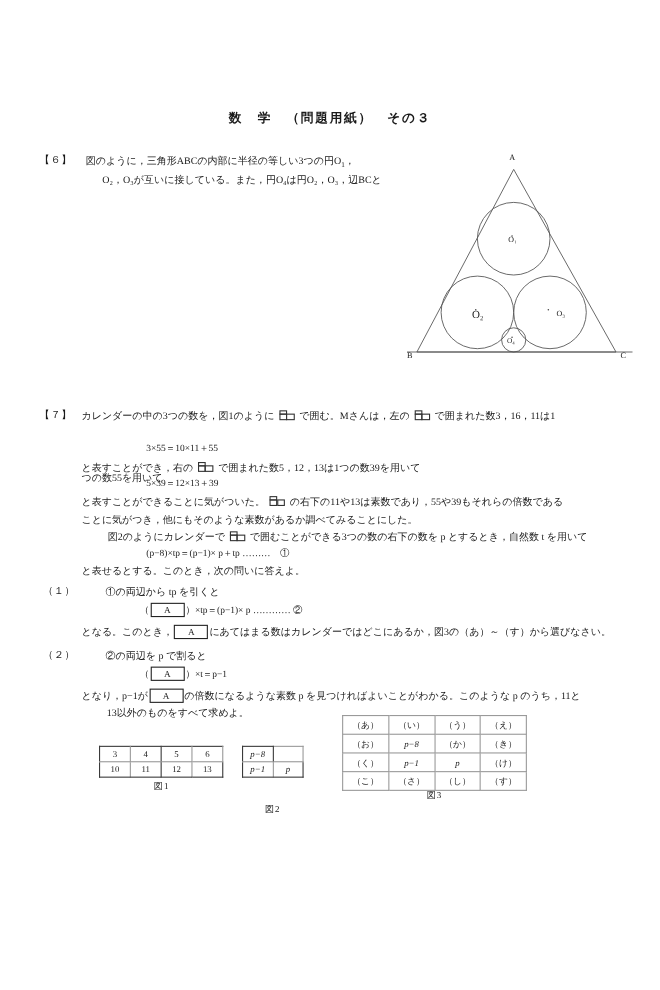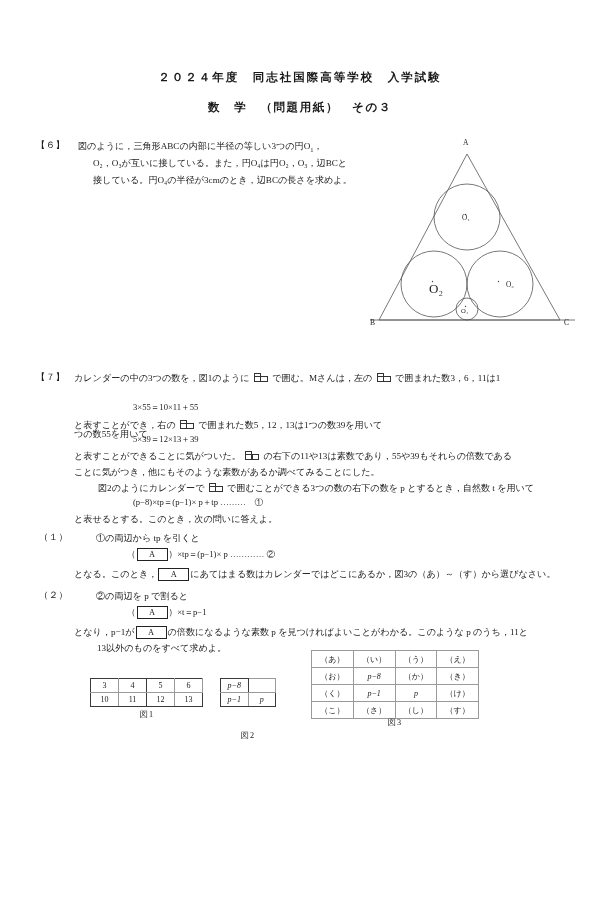--- a/index.html
+++ b/index.html
@@ -71,30 +71,28 @@
   .bl{border-left:1.6px solid #3a3a3a !important;}
   .br{border-right:1.6px solid #3a3a3a !important;}
   .empty{border-color:#9a9a9a;}
   em.v{font-style:italic;}
 </style>
 </head>
 <body>
 
 <div class="page">
 
-  <div class="hdr1">２０２４年度　同志社国際高等学校　入学試験</div>
   <div class="hdr2">数　学　（問題用紙）　その３</div>
 
   <div class="qlabel" style="left:36px;top:139px;">【６】</div>
 
   <div class="tx" style="left:78px;top:139px;">
     <span>図のように，三角形ABCの内部に半径の等しい3つの円O</span><sub style="font-size:6.5px;">1</sub><span>，</span>
   </div>
   <div class="tx" style="left:93px;top:156px;">O₂，O₃が互いに接している。また，円O₄は円O₂，O₃，辺BCと</div>
-  <div class="tx" style="left:93px;top:173px;">接している。円O₄の半径が3cmのとき，辺BCの長さを求めよ。</div>
 
   <div class="figtri">
     <svg width="210" height="205" viewBox="0 0 210 205">
 
       <line x1="0" y1="188" x2="205" y2="188" stroke="#555" stroke-width="0.8"></line>
 
       <polyline points="97,22 9,188 190,188 97,22" fill="none" stroke="#555" stroke-width="0.8"></polyline>
 
       <circle cx="97" cy="85" r="33" fill="none" stroke="#555" stroke-width="0.8"></circle>
 
@@ -109,33 +107,33 @@
       <circle cx="128.5" cy="149.5" r="0.7" fill="#444"></circle>
       <circle cx="95.5" cy="174.5" r="0.7" fill="#444"></circle>
     </svg>
 
     
     <div style="position:absolute;left:93px;top:6px;font-size:7.5px;">A</div>
     <div style="position:absolute;left:0px;top:186px;font-size:7.5px;">B</div>
     <div style="position:absolute;left:194px;top:186px;font-size:7.5px;">C</div>
 
     <div style="position:absolute;left:92px;top:82px;font-size:7.2px;">O₁</div>
-    <div style="position:absolute;left:59px;top:149px;font-size:13px;">O₂</div>
+    <div style="position:absolute;left:59px;top:149px;font-size:10px;">O₂</div>
     <div style="position:absolute;left:125px;top:149px;font-size:7.2px;margin-left:11px;">O₃</div>
     <div style="position:absolute;left:91px;top:175px;font-size:6.6px;">O₄</div>
   </div>
 
   <div class="qlabel" style="left:36px;top:371px;">【７】</div>
 
   <div class="tx" style="left:74px;top:371px;">
     <span>カレンダーの中の3つの数を，図1のように</span>
     <span class="lshape"><span class="cellA"></span><span class="cellB"></span><span class="cellC"></span></span>
     <span>で囲む。Mさんは，左の</span>
     <span class="lshape"><span class="cellA"></span><span class="cellB"></span><span class="cellC"></span></span>
-    <span>で囲まれた数3，6，11は1</span>
+    <span>で囲まれた数3，16，11は1</span>
   </div>
 
   <div class="tx" style="left:74px;top:387px;margin-top:40px;">つの数55を用いて</div>
   <div class="math" style="left:133px;top:402px;">3×55＝10×11＋55</div>
 
   <div class="tx" style="left:74px;top:418px;">
     <span>と表すことができ，右の</span>
     <span class="lshape"><span class="cellA"></span><span class="cellB"></span><span class="cellC"></span></span>
     <span>で囲まれた数5，12，13は1つの数39を用いて</span>
   </div>

